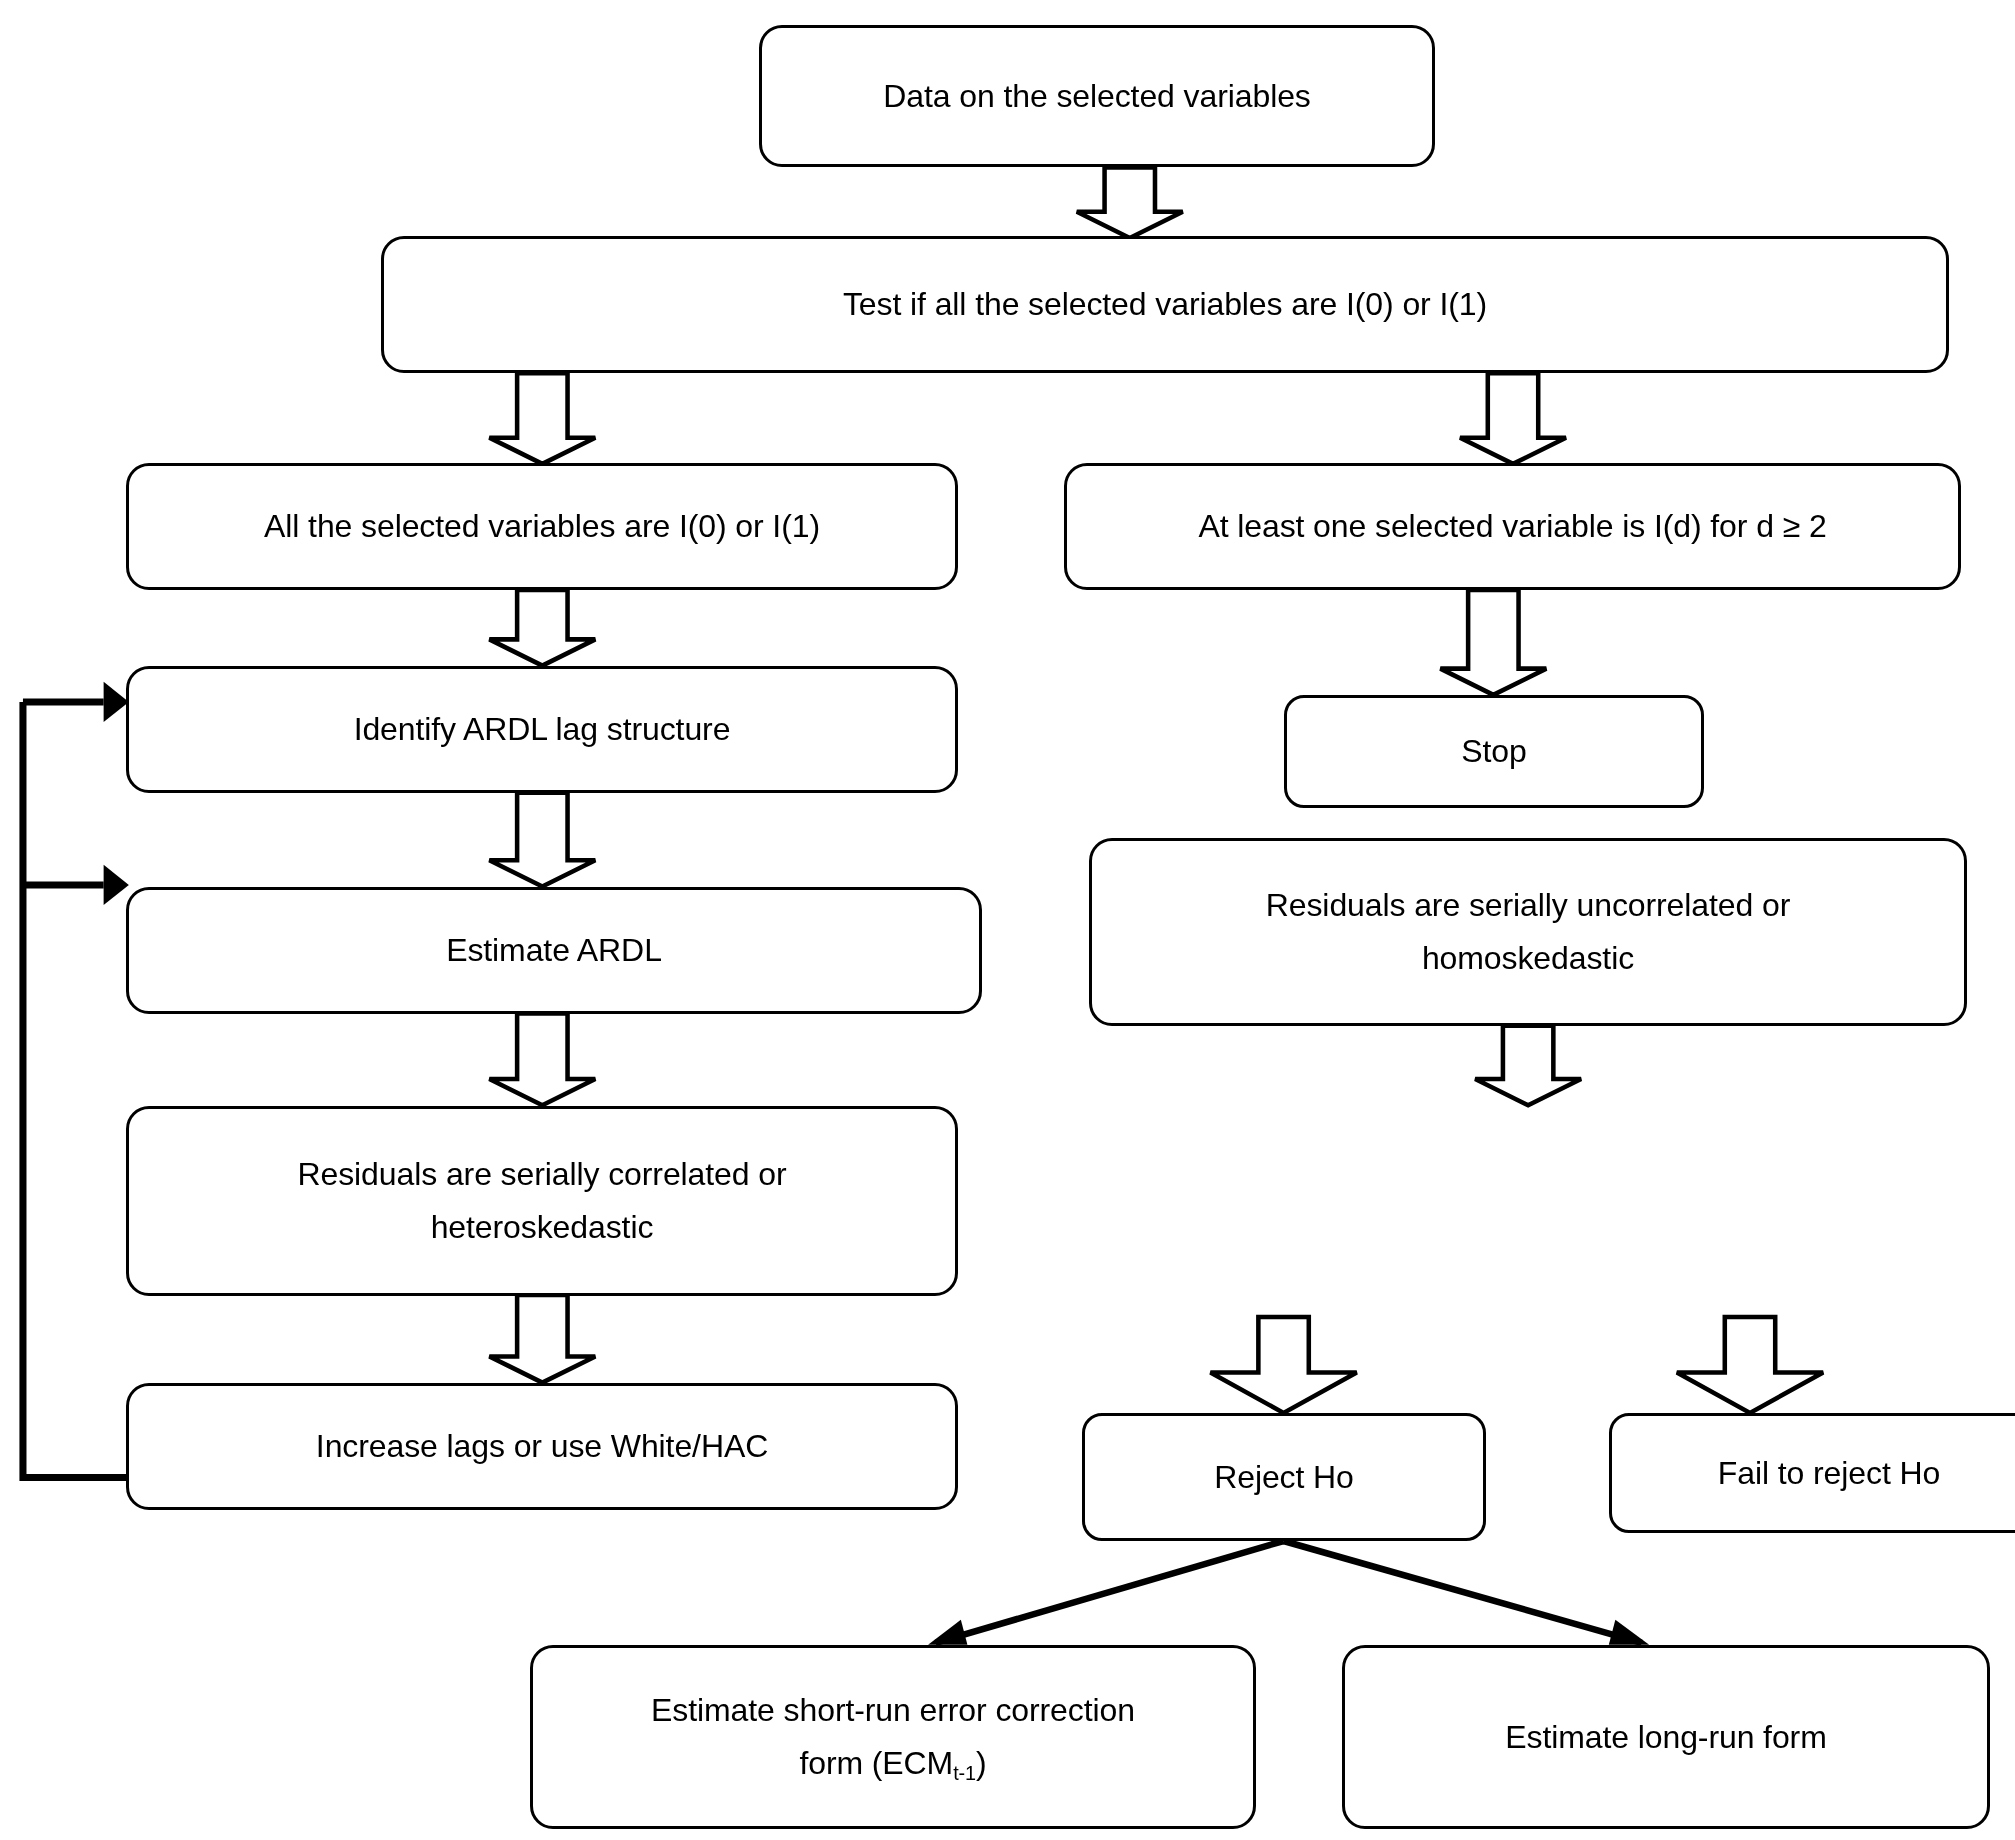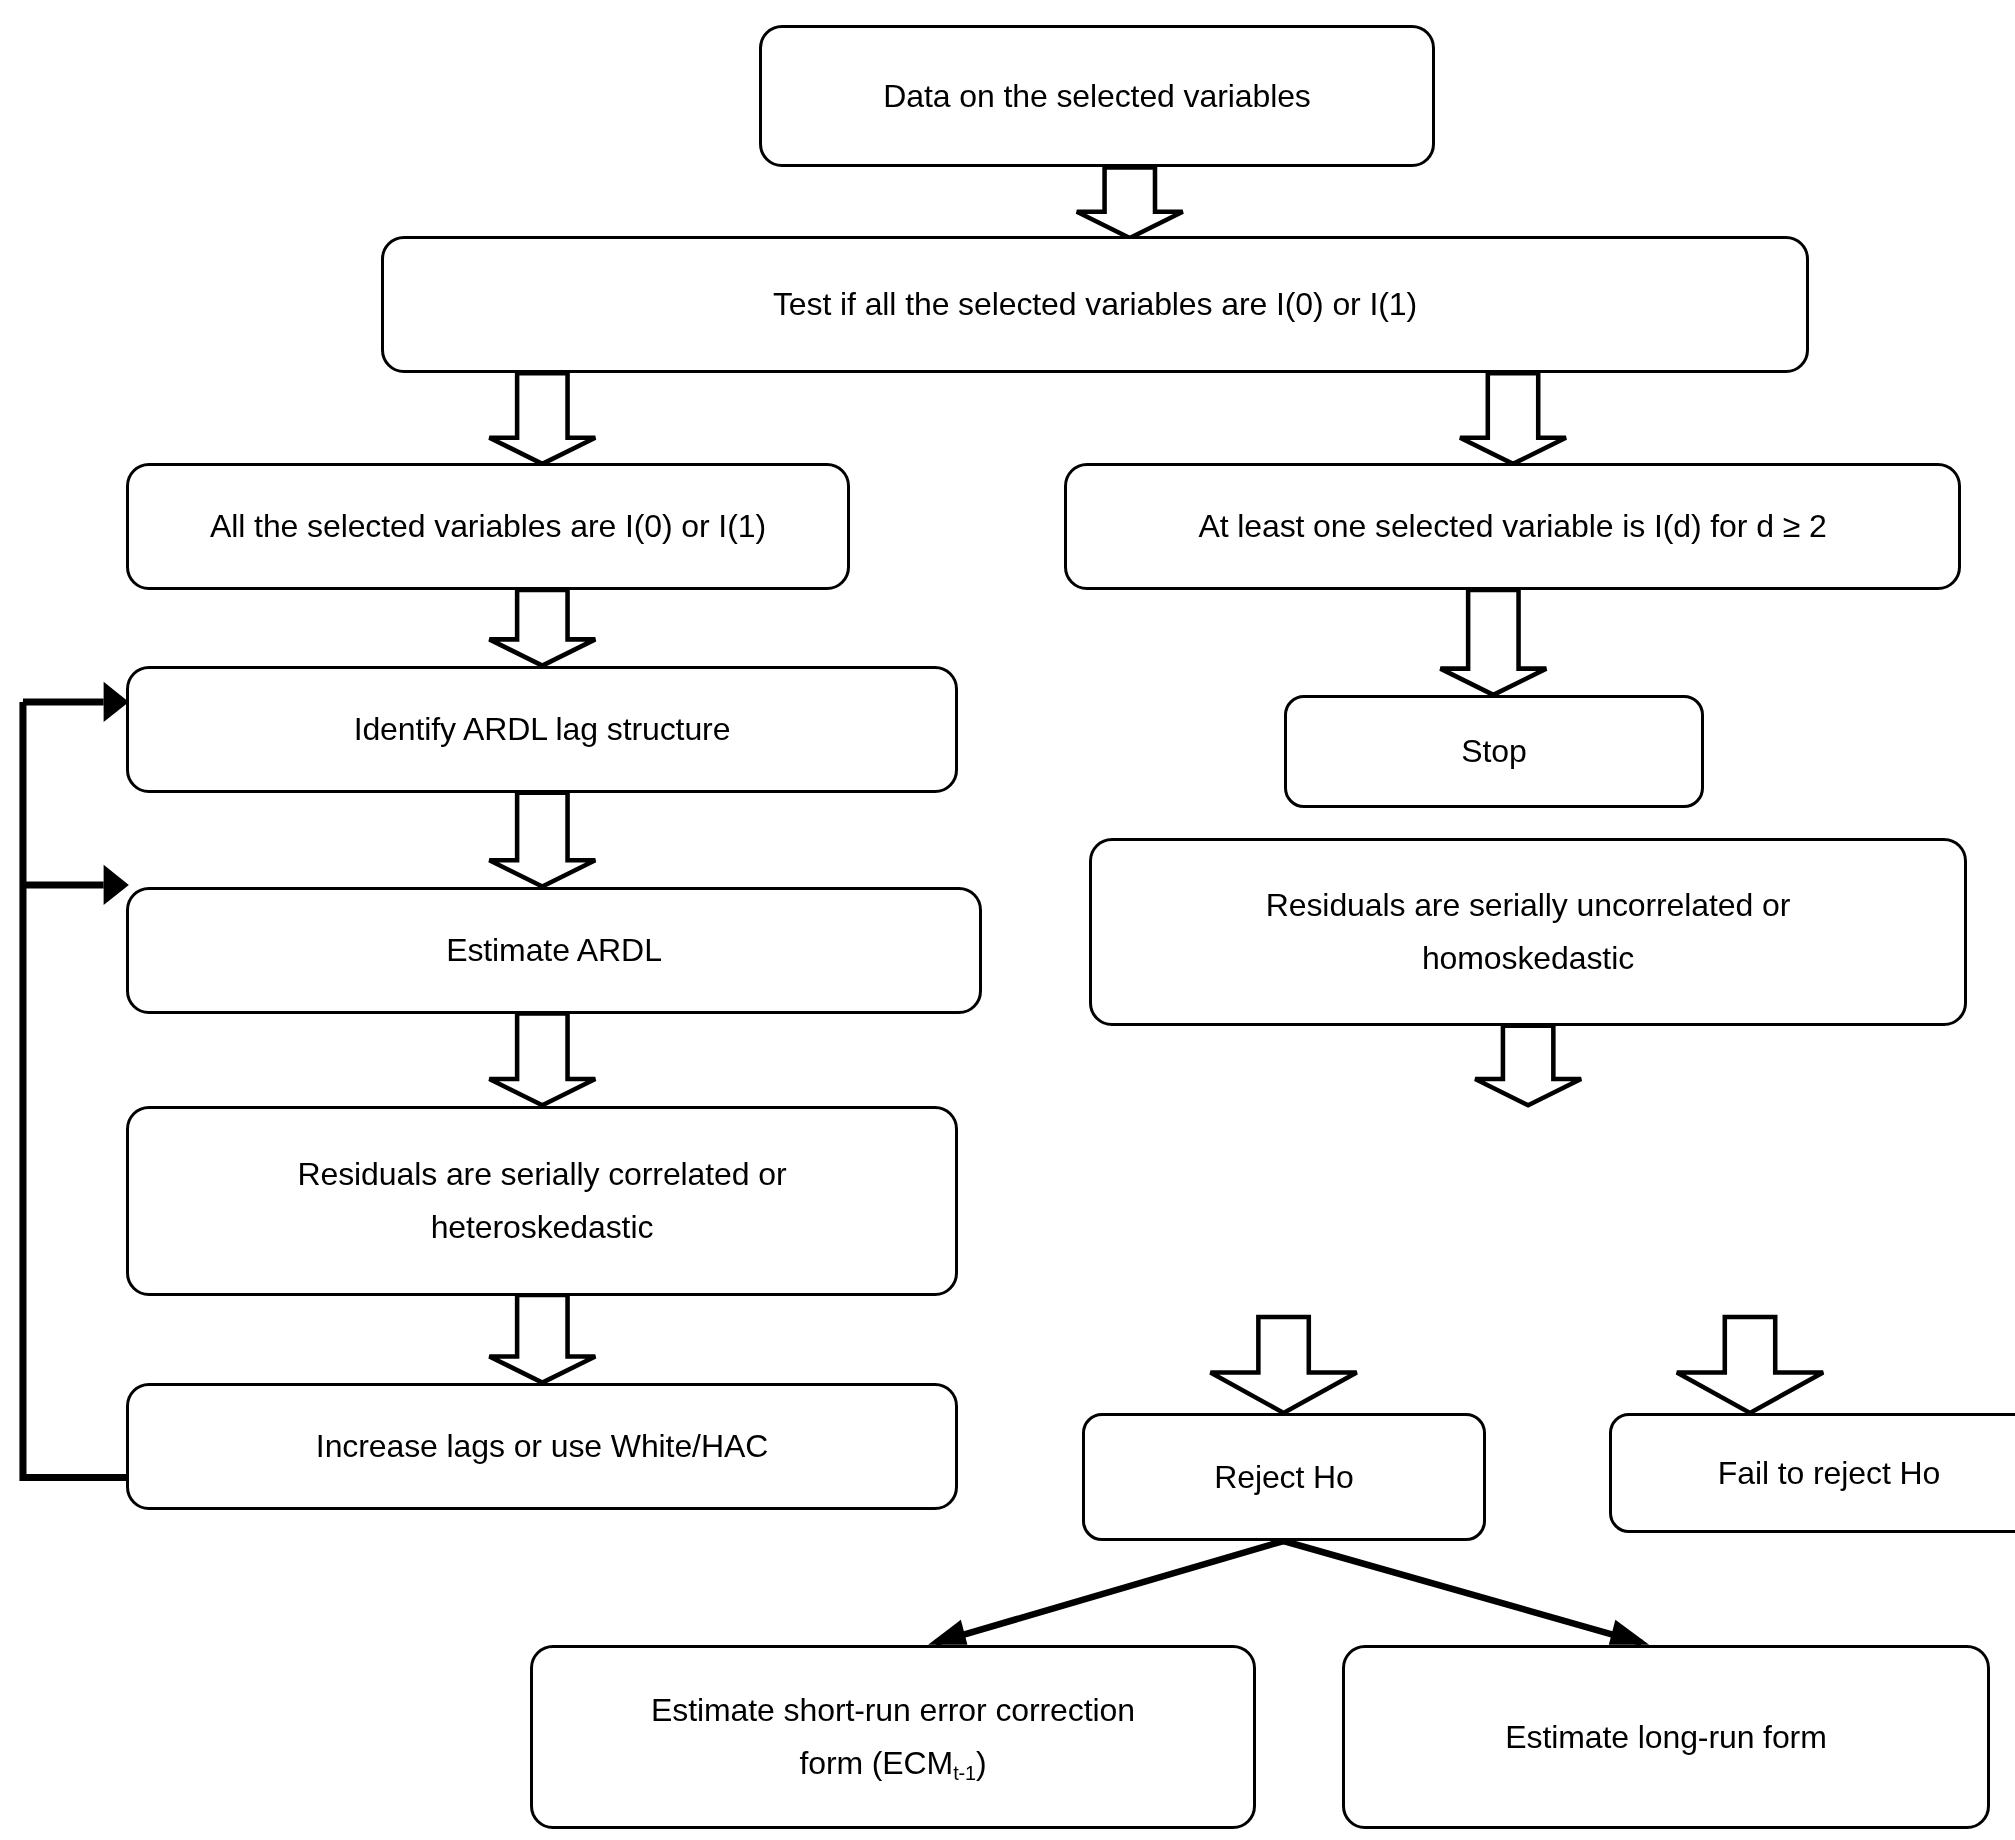--- a/index.html
+++ b/index.html
@@ -20,22 +20,22 @@
     font-size:32px;
     line-height:1.65;
     padding:0 18px;
     font-family:"Liberation Sans",sans-serif;
     letter-spacing:-0.1px;
   }
   .node .txt{display:block;width:100%;}
   .node sub{font-size:0.62em;vertical-align:-0.28em;}
   
   #n-data        {left:759px; top:25px;   width:676px; height:142px;}
-  #n-test        {left:381px;  top:236px;  width:1428px; height:137px;}
-  #n-allio       {left:126px;  top:463px;  width:724px; height:127px;}
+  #n-test        {left:381px;  top:236px;  width:1568px; height:137px;}
+  #n-allio       {left:126px;  top:463px;  width:832px; height:127px;}
   #n-atleast     {left:1064px; top:463px;  width:897px; height:127px;}
   #n-identify    {left:126px;  top:666px; width:832px; height:127px;}
   #n-stop        {left:1284px; top:695px; width:420px;  height:113px;}
   #n-estimate    {left:126px;  top:887px; width:856px; height:127px;}
   #n-resuncorr   {left:1089px; top:838px; width:878px; height:188px;}
   #n-rescorr     {left:126px;  top:1106px; width:832px; height:190px;}
   #n-fbounds     {left:1089px; top:1125px; width:878px; height:193px;}
   #n-increase    {left:126px;  top:1383px; width:832px; height:127px;}
   #n-reject      {left:1082px; top:1413px; width:404px;  height:128px;}
   #n-failreject  {left:1609px; top:1413px; width:440px;  height:120px;}

